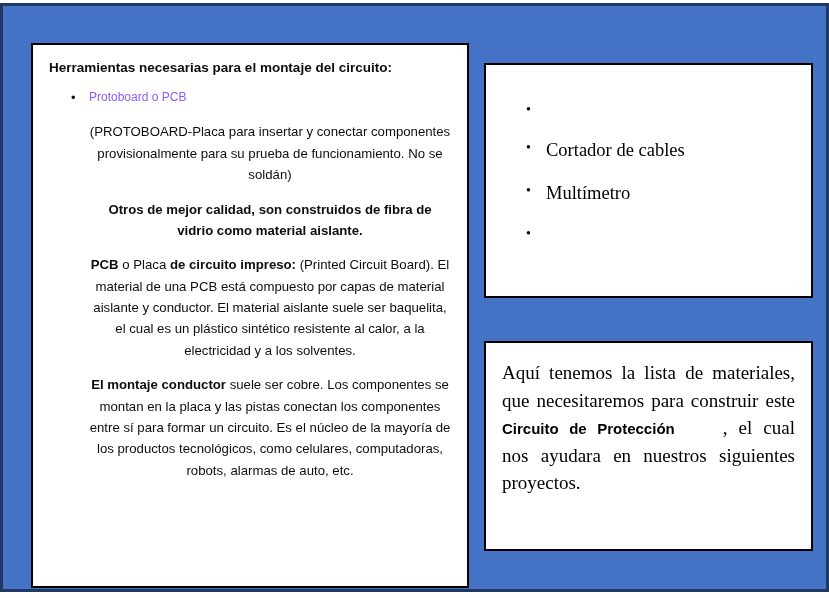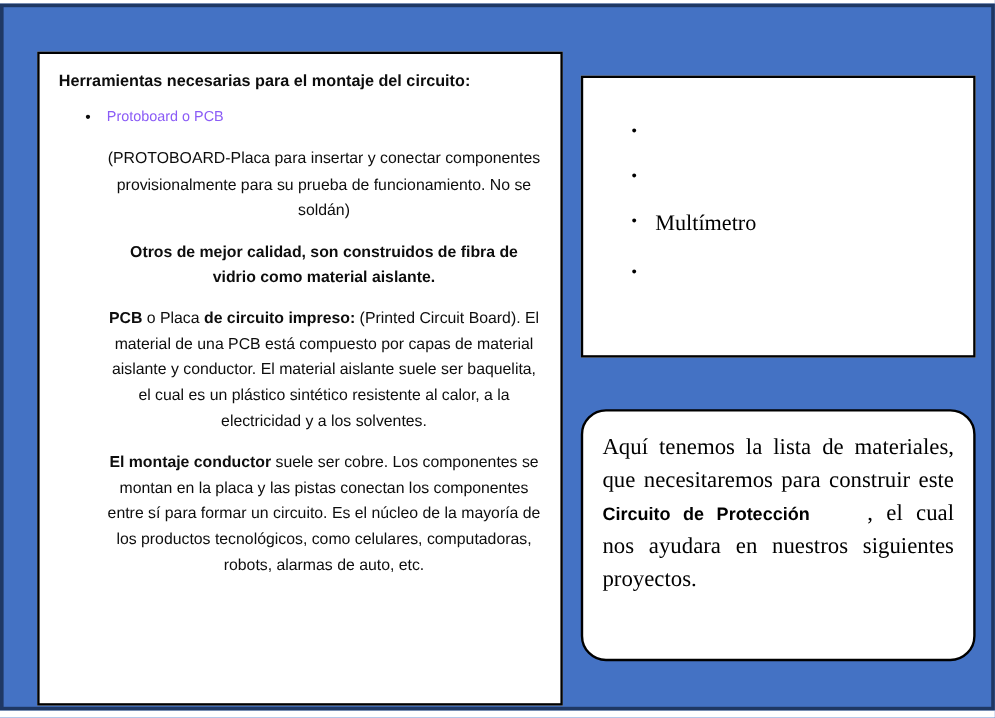--- a/index.html
+++ b/index.html
@@ -53,21 +53,20 @@
     height: 235px;
     padding: 10px 14px;
   }
 
   .panel-note {
     left: 481px;
     top: 335px;
     width: 329px;
     height: 210px;
     padding: 12px 14px 10px 14px;
-    border-radius: 21px;
   }
 
   
   .doc-heading {
     font-family: "Liberation Sans", sans-serif;
     font-size: 13.5px;
     font-weight: bold;
     color: #0d0d0d;
     line-height: 1.3;
     margin: 0 0 12px 0;
@@ -180,20 +179,21 @@
 
   </div>
 
   <div class="panel panel-tools">
     <ul class="tools-list">
       <li class="tools-item">
         <span class="tools-bullet">•</span>
       </li>
       <li class="tools-item">
         <span class="tools-bullet">•</span>
+        <span class="tools-label">Cortador de cables</span>
       </li>
       <li class="tools-item">
         <span class="tools-bullet">•</span>
         <span class="tools-label">Multímetro</span>
       </li>
       <li class="tools-item">
         <span class="tools-bullet">•</span>
       </li>
     </ul>
   </div>

